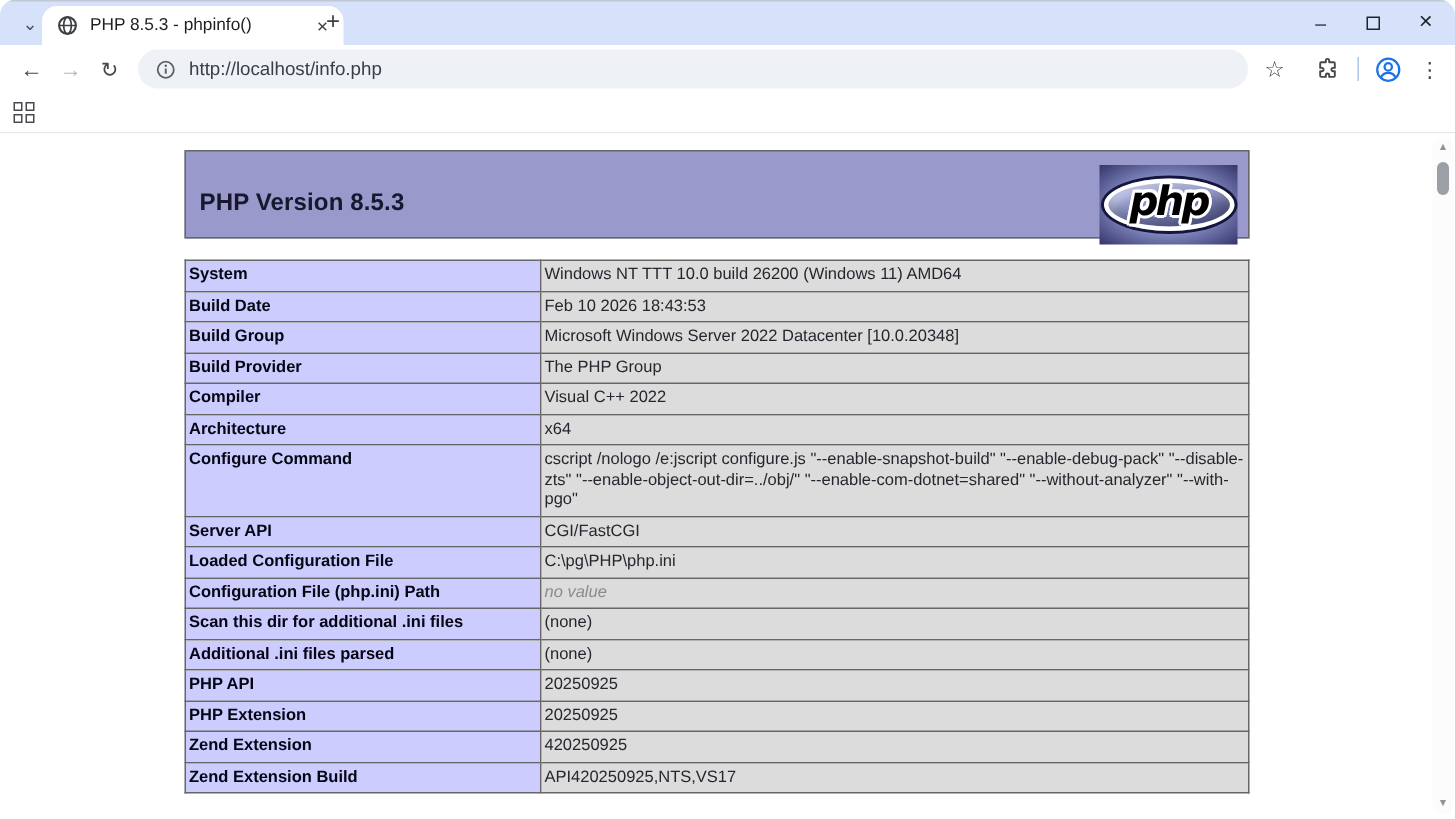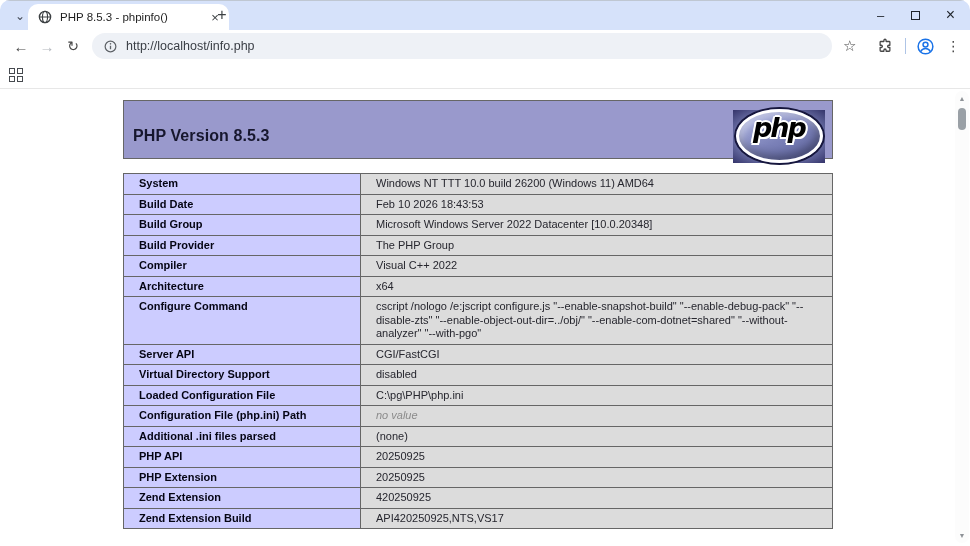--- a/index.html
+++ b/index.html
@@ -105,40 +105,40 @@
     display: flex; align-items: center; justify-content: space-between;
     padding: 13px 7px 0 9px;
   }
   .php-header h1 { margin: 0; font-size: 16px; font-weight: bold; color: #17172e; letter-spacing: 0.1px; }
   .php-logo {
     width: 92px; height: 53px; flex: 0 0 auto;
     background: radial-gradient(ellipse at center, #8087bd 52%, #34346a 100%);
     display: flex; align-items: center; justify-content: center;
   }
   .php-ellipse {
-    width: 87px; height: 54px; border-radius: 50%;
+    width: 87px; height: 35px; border-radius: 50%;
     background: linear-gradient(155deg, #a9b0dd 10%, #7b81b8 55%, #5d639e 95%);
     border: 3px solid #fff;
     box-shadow: 0 0 0 2px #16163c, inset -3px -5px 9px rgba(0,0,0,0.30), inset 3px 4px 6px rgba(255,255,255,0.35);
-    display: flex; align-items: flex-start; justify-content: center;
+    display: flex; align-items: center; justify-content: center;
   }
   .php-ellipse span {
     font-family: "DejaVu Sans", sans-serif;
     font-weight: bold; font-style: italic; font-size: 27px; color: #000;
     letter-spacing: -2px; padding-bottom: 3px;
     text-shadow:
       -2px 0 0 #fff, 2px 0 0 #fff, 0 -2px 0 #fff, 0 2px 0 #fff,
       -1.5px -1.5px 0 #fff, 1.5px -1.5px 0 #fff, -1.5px 1.5px 0 #fff, 1.5px 1.5px 0 #fff;
   }
 
   .info-table {
     margin-top: 14px; width: 710px; border-collapse: collapse; table-layout: fixed;
   }
   .info-table td {
-    border: 1px solid #666; padding: 3px 15px;
+    border: 1px solid #666; padding: 3px 2px;
     font-size: 11px; line-height: 13.5px; vertical-align: top;
     overflow: hidden; word-wrap: break-word;
   }
   .cell-label { width: 237px; background: #ccccff; font-weight: bold; color: #050514; }
   .cell-value { background: #dcdcdc; color: #26262e; }
   .cell-value.italic { font-style: italic; color: #8b8b8b; }
 
   svg { display: block; }
 </style>
 </head>
@@ -253,30 +253,30 @@
             </tr>
             <tr>
               <td class="cell-label">Configure Command</td>
               <td class="cell-value">cscript /nologo /e:jscript configure.js "--enable-snapshot-build" "--enable-debug-pack" "--disable-zts" "--enable-object-out-dir=../obj/" "--enable-com-dotnet=shared" "--without-analyzer" "--with-pgo"</td>
             </tr>
             <tr>
               <td class="cell-label">Server API</td>
               <td class="cell-value">CGI/FastCGI</td>
             </tr>
             <tr>
-              <td class="cell-label">Virtual Directory Support</td>
-              <td class="cell-value">disabled</td>
-            </tr>
-            <tr>
               <td class="cell-label">Loaded Configuration File</td>
               <td class="cell-value">C:\pg\PHP\php.ini</td>
             </tr>
             <tr>
               <td class="cell-label">Configuration File (php.ini) Path</td>
               <td class="cell-value italic">no value</td>
+            </tr>
+            <tr>
+              <td class="cell-label">Scan this dir for additional .ini files</td>
+              <td class="cell-value">(none)</td>
             </tr>
             <tr>
               <td class="cell-label">Additional .ini files parsed</td>
               <td class="cell-value">(none)</td>
             </tr>
             <tr>
               <td class="cell-label">PHP API</td>
               <td class="cell-value">20250925</td>
             </tr>
             <tr>

